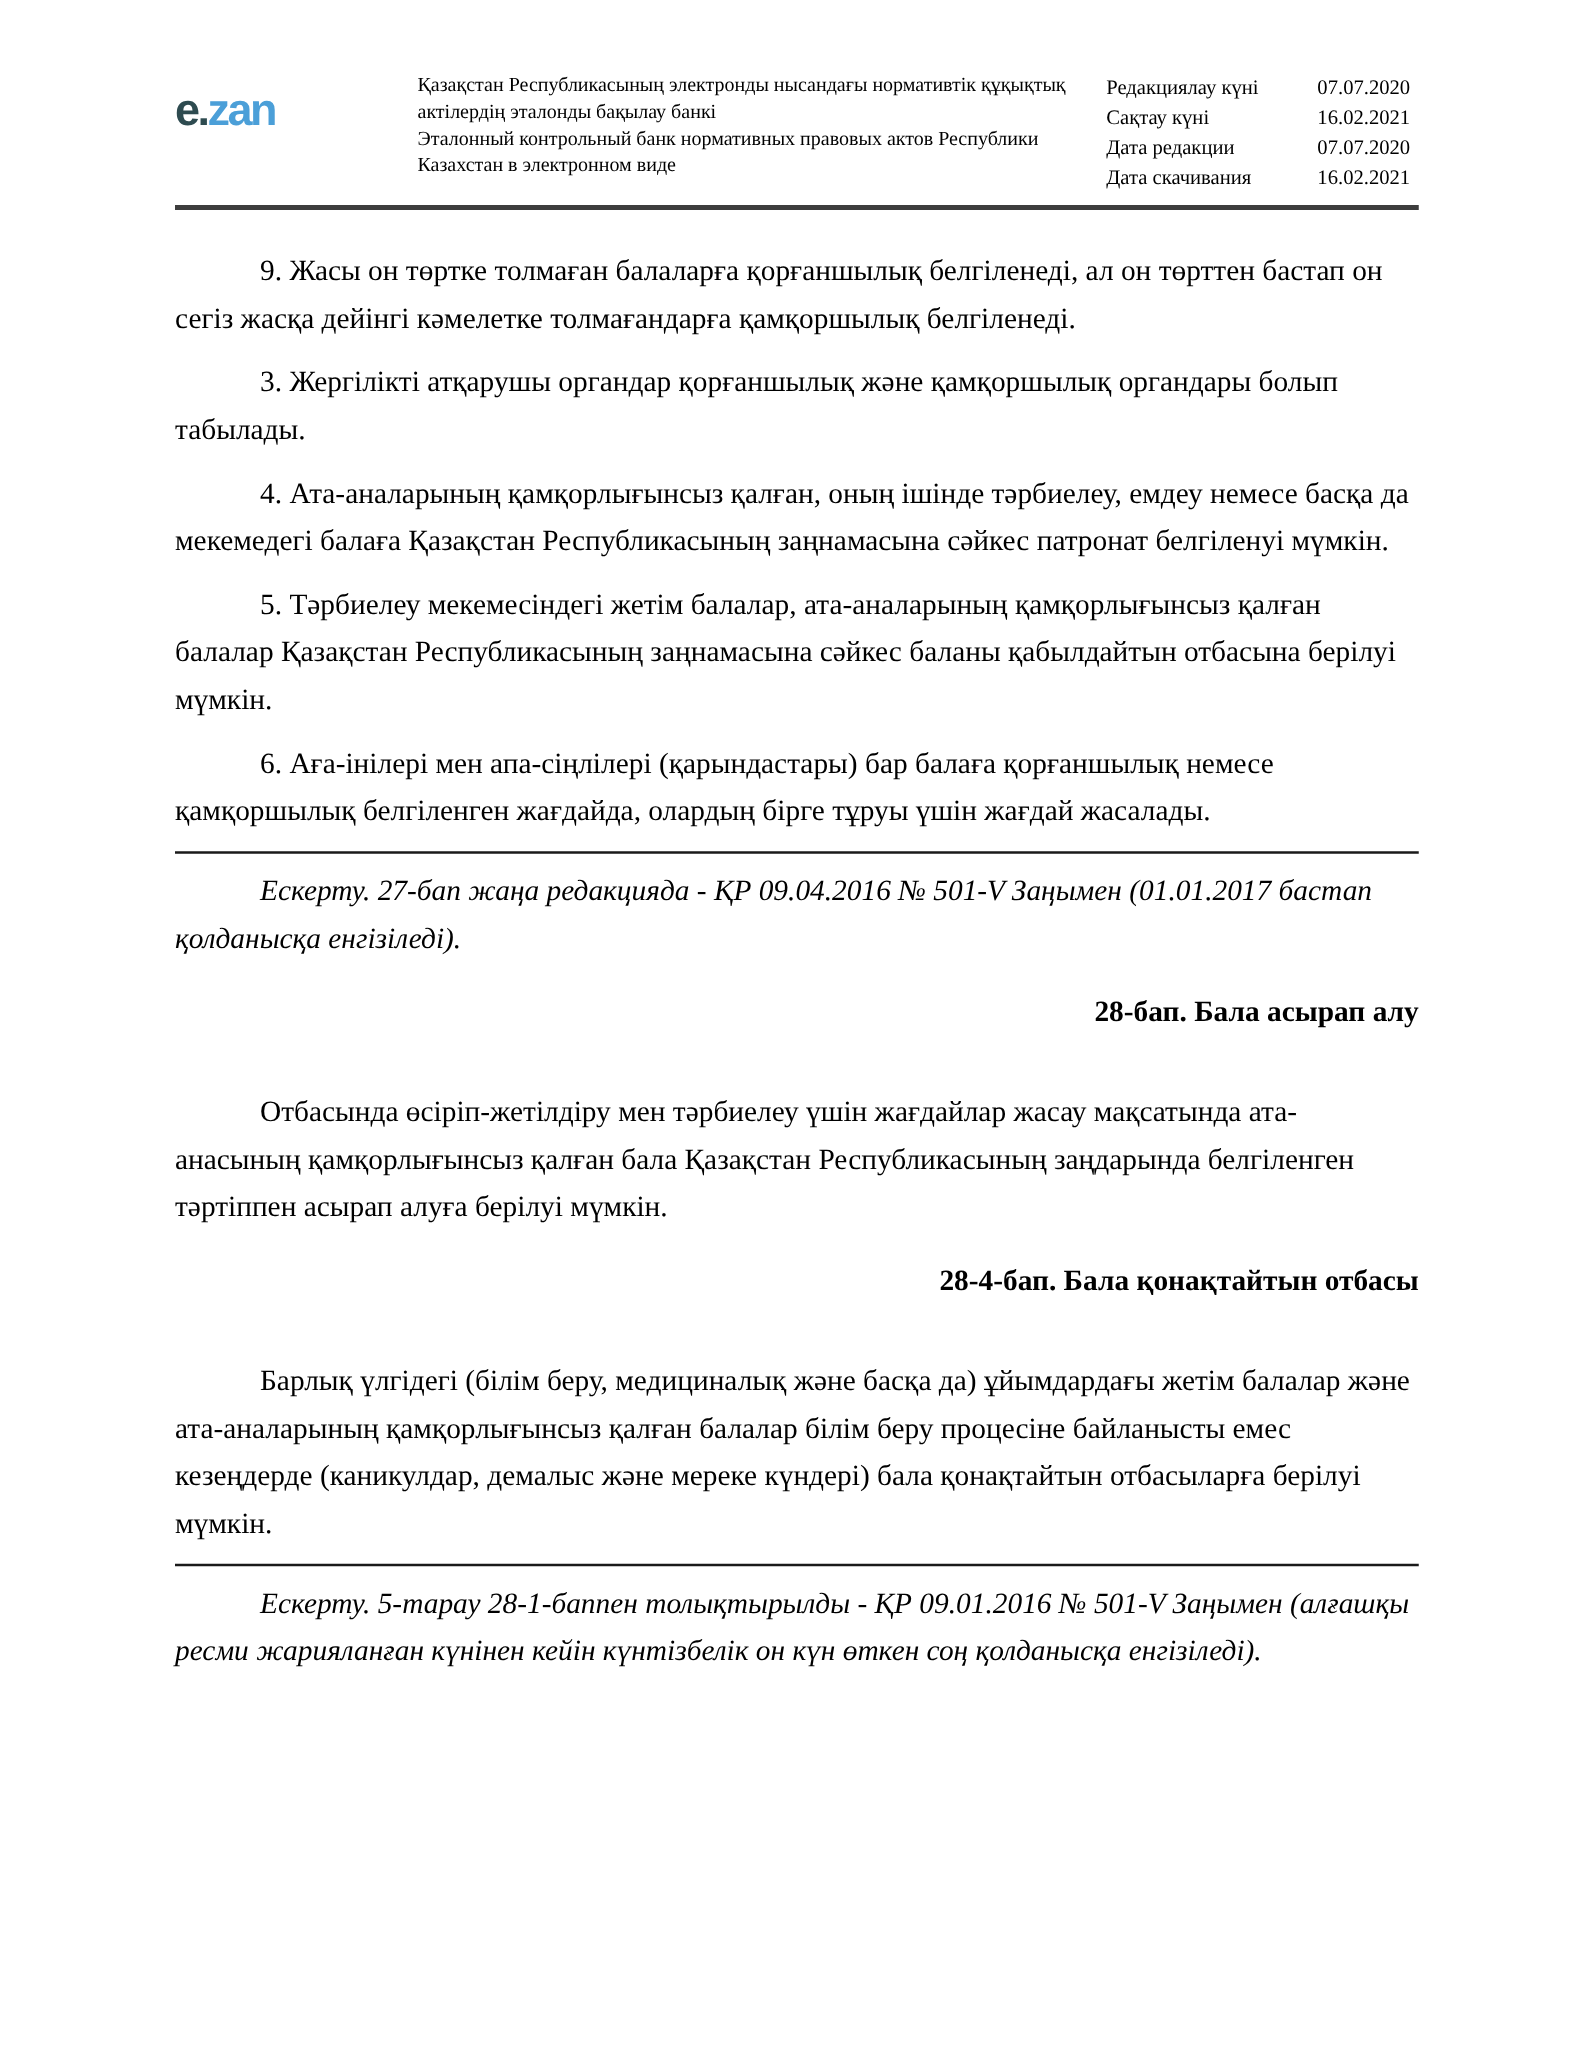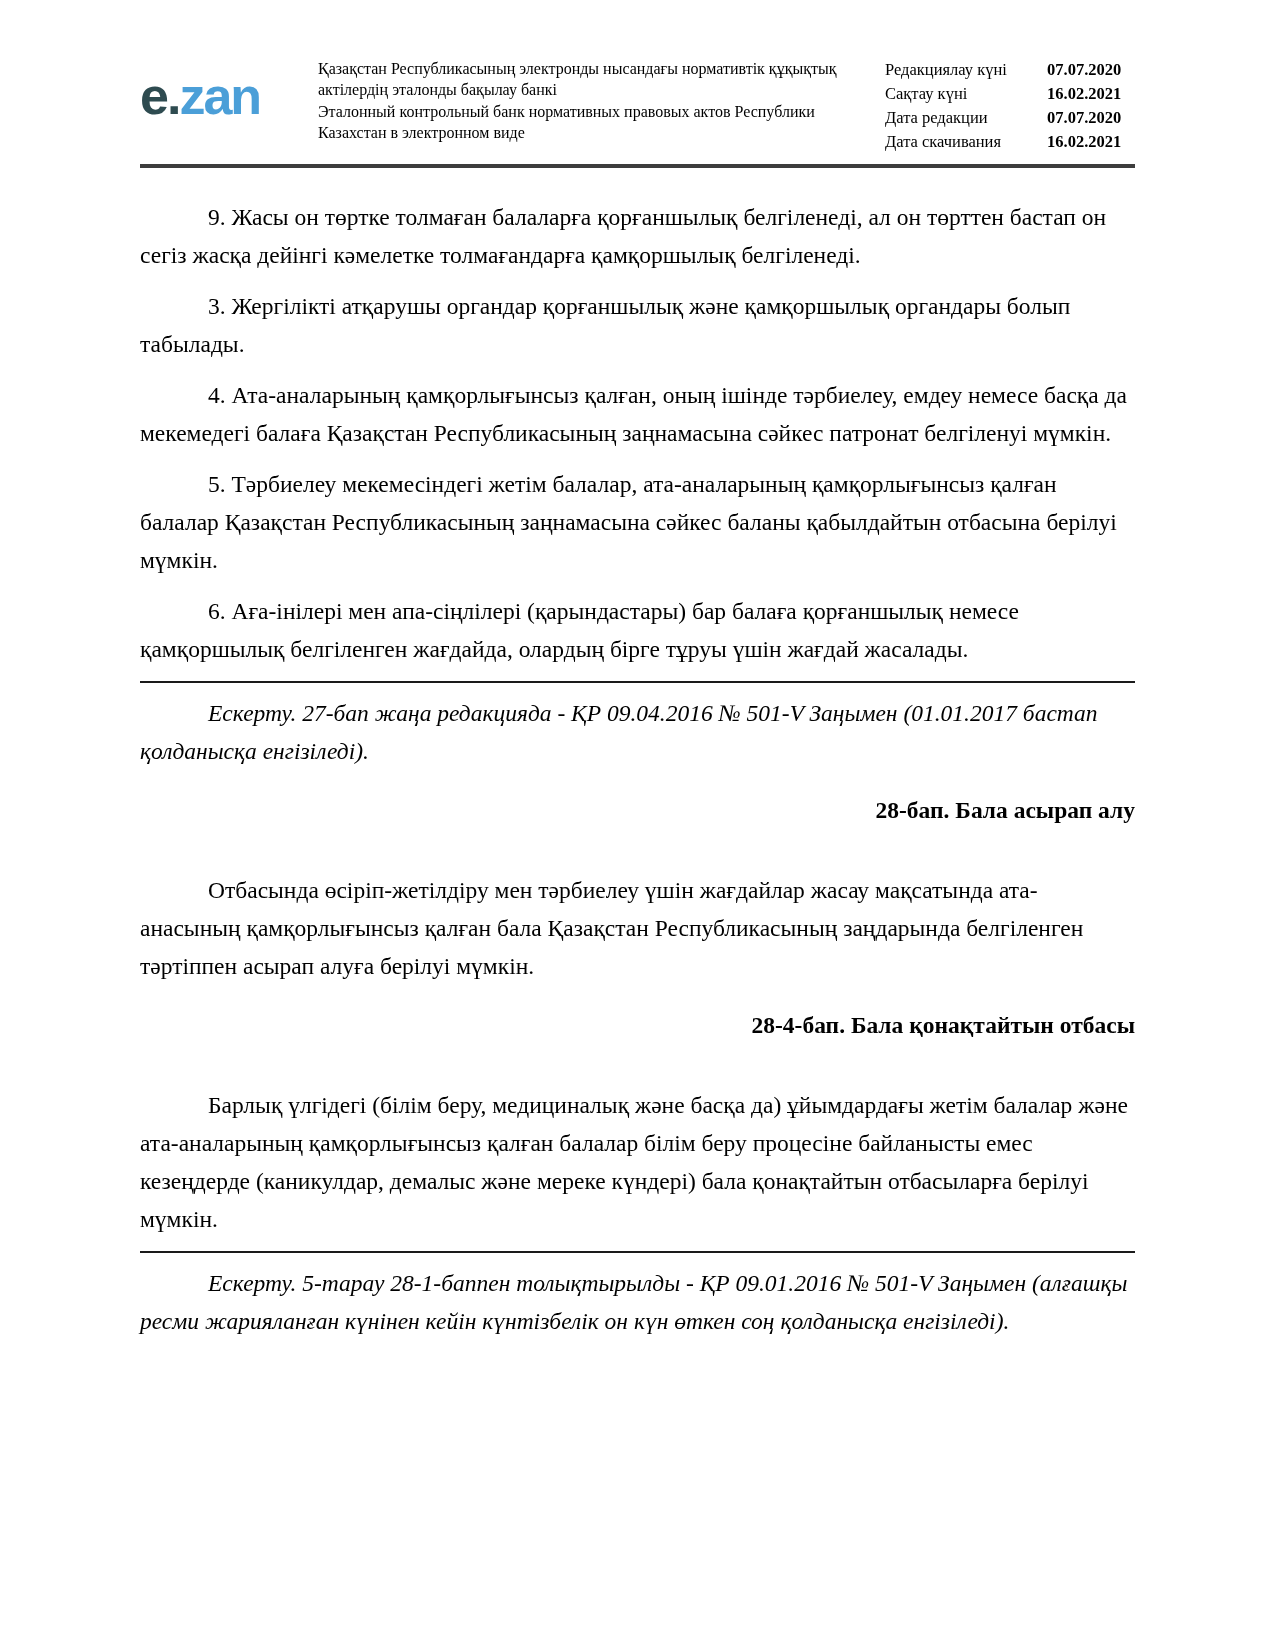--- a/index.html
+++ b/index.html
@@ -24,51 +24,52 @@
   
   .doc-header {
     display: flex;
     align-items: flex-start;
   }
   .logo {
     width: 178px;
     flex: 0 0 178px;
     font-family: "Liberation Sans", sans-serif;
     font-weight: bold;
-    font-size: 52px;
+    font-size: 36px;
     letter-spacing: -2px;
     padding-top: 12px;
     line-height: 1;
     white-space: nowrap;
   }
   .logo-e   { color: #2E4B50; }
   .logo-zan { color: #4B9FD8; }
 
   .org-titles {
     flex: 1 1 auto;
     font-size: 16px;
     line-height: 1.32;
     padding-right: 18px;
     max-width: 555px;
+    margin-left: 16px;
   }
   .org-title-kk { margin: 0 0 1px 0; }
   .org-title-ru { margin: 0; }
 
   .dates-block {
     flex: 0 0 250px;
     width: 250px;
     margin-left: auto;
     font-size: 16.5px;
     line-height: 24px;
     display: grid;
     grid-template-columns: 1fr 88px;
     column-gap: 2px;
   }
   .date-label { text-align: left; white-space: nowrap; }
-  .date-value { text-align: left; white-space: nowrap; font-weight: bold; }
+  .date-value { text-align: center; white-space: nowrap; }
 
   .header-rule {
     border: none;
     border-top: 4px solid #3d3d3d;
     margin: 10px 0 0 0;
   }
 
   
   .doc-body {
     margin-top: 30px;

